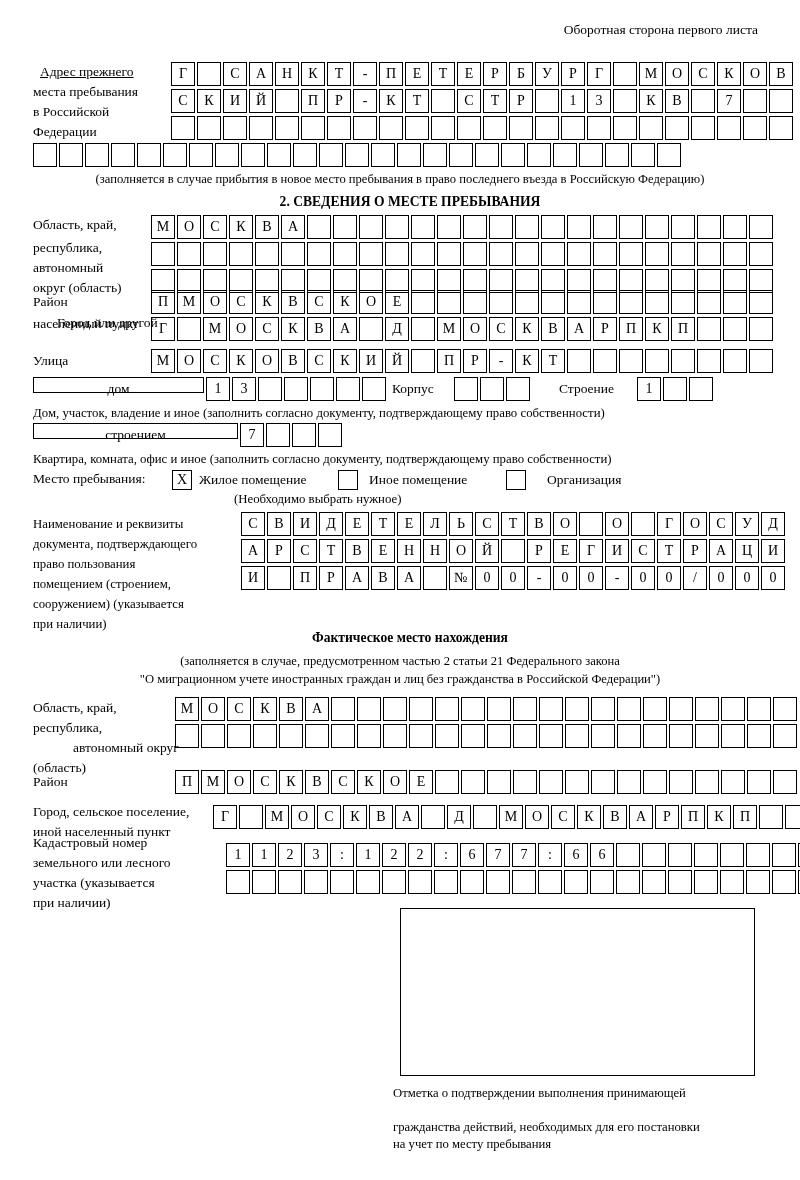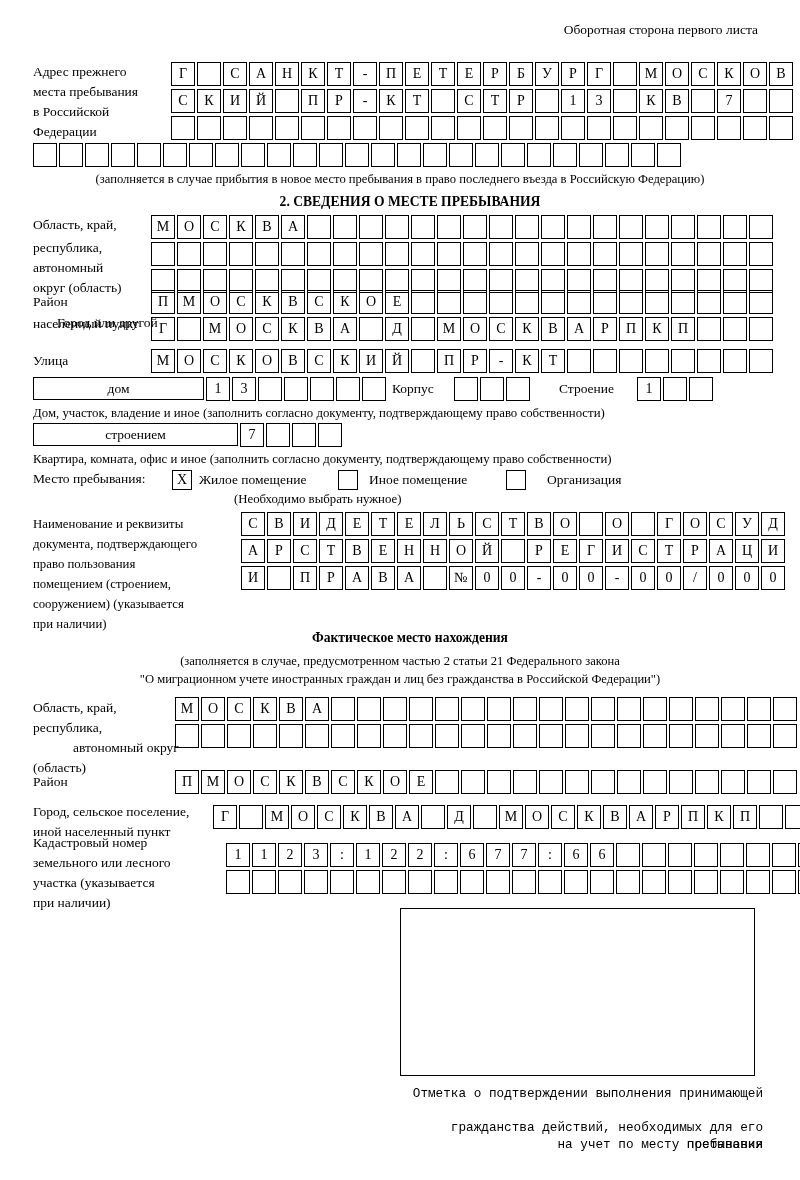--- a/index.html
+++ b/index.html
@@ -32,21 +32,21 @@
     box-sizing:border-box;
     font-size:14px;
     line-height:22px;
     text-align:center;
     font-family:"Liberation Serif", serif;
   }
   .cell.last{margin-right:0;}
   .wide-label-box{
     border:1px solid #000;
     box-sizing:border-box;
-    height:23px;
+    height:16px;
     font-size:13.5px;
     line-height:22px;
     text-align:center;
     position:absolute;
   }
   .note{
     position:absolute;
     font-size:12.6px;
     text-align:center;
     width:100%;
@@ -64,34 +64,33 @@
     box-sizing:border-box;text-align:center;line-height:18px;font-size:14px;
     vertical-align:middle;
   }
   .stampbox{
     position:absolute;
     border:1px solid #000;
     box-sizing:border-box;
   }
   .stamp-cap{
     position:absolute;
-    text-align:right;
+    text-align:left;
     font-size:12.7px;
     line-height:17px;
-    font-family:Liberation Mono, monospace;
   }
 </style>
 </head>
 <body>
 
 <div class="page">
 
   <div class="hdr">Оборотная сторона первого листа</div>
 
-  <div class="lbl" style="left:33px;top:62px;">Адрес прежнего</div>
+  <div class="lbl" style="left:40px;top:62px;text-decoration:underline;">Адрес прежнего</div>
   <div class="lbl" style="left:33px;top:82px;">места пребывания</div>
   <div class="lbl" style="left:33px;top:102px;">в Российской</div>
   <div class="lbl" style="left:33px;top:122px;">Федерации</div>
 
   <div class="boxes" id="pa0" style="left:171px;top:62px;">
       <div class="cell">Г</div>
       <div class="cell"></div>
       <div class="cell">С</div>
       <div class="cell">А</div>
       <div class="cell">Н</div>

